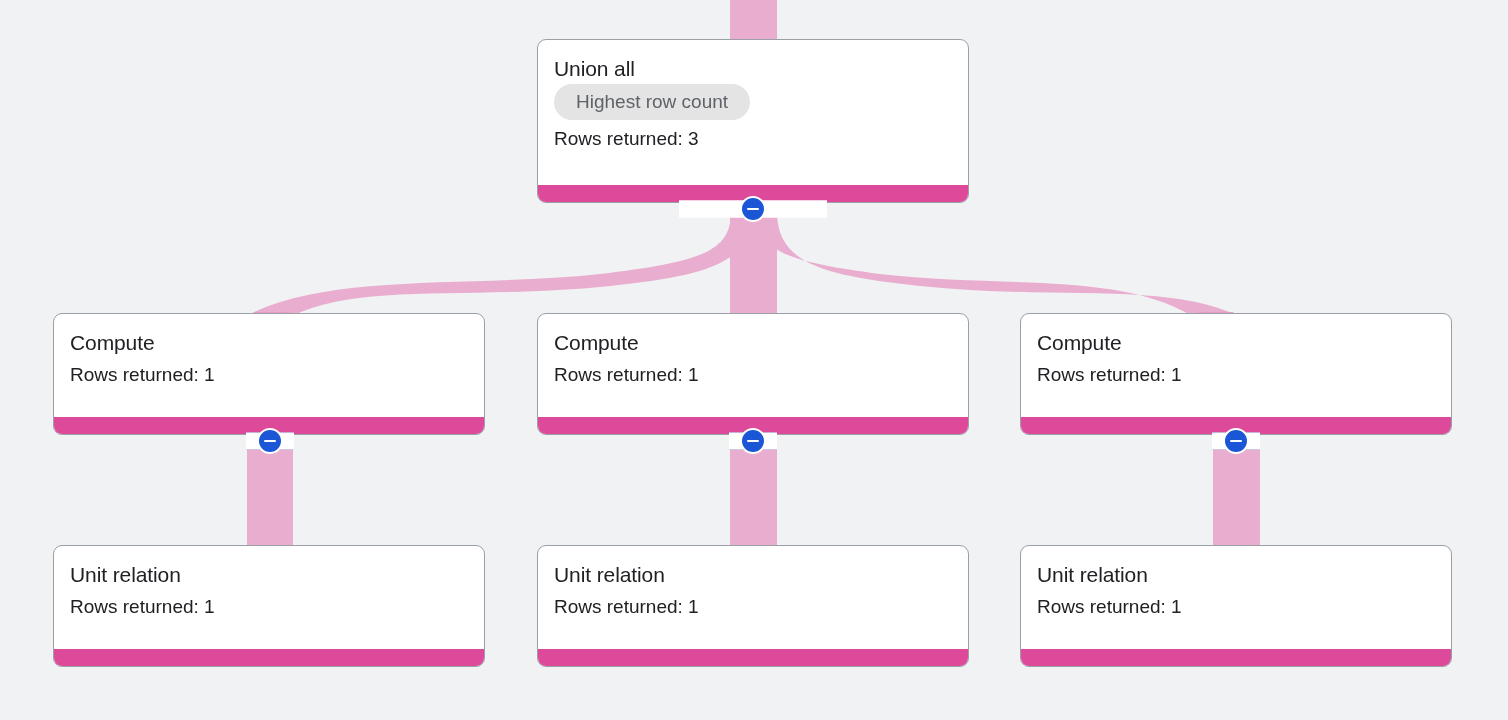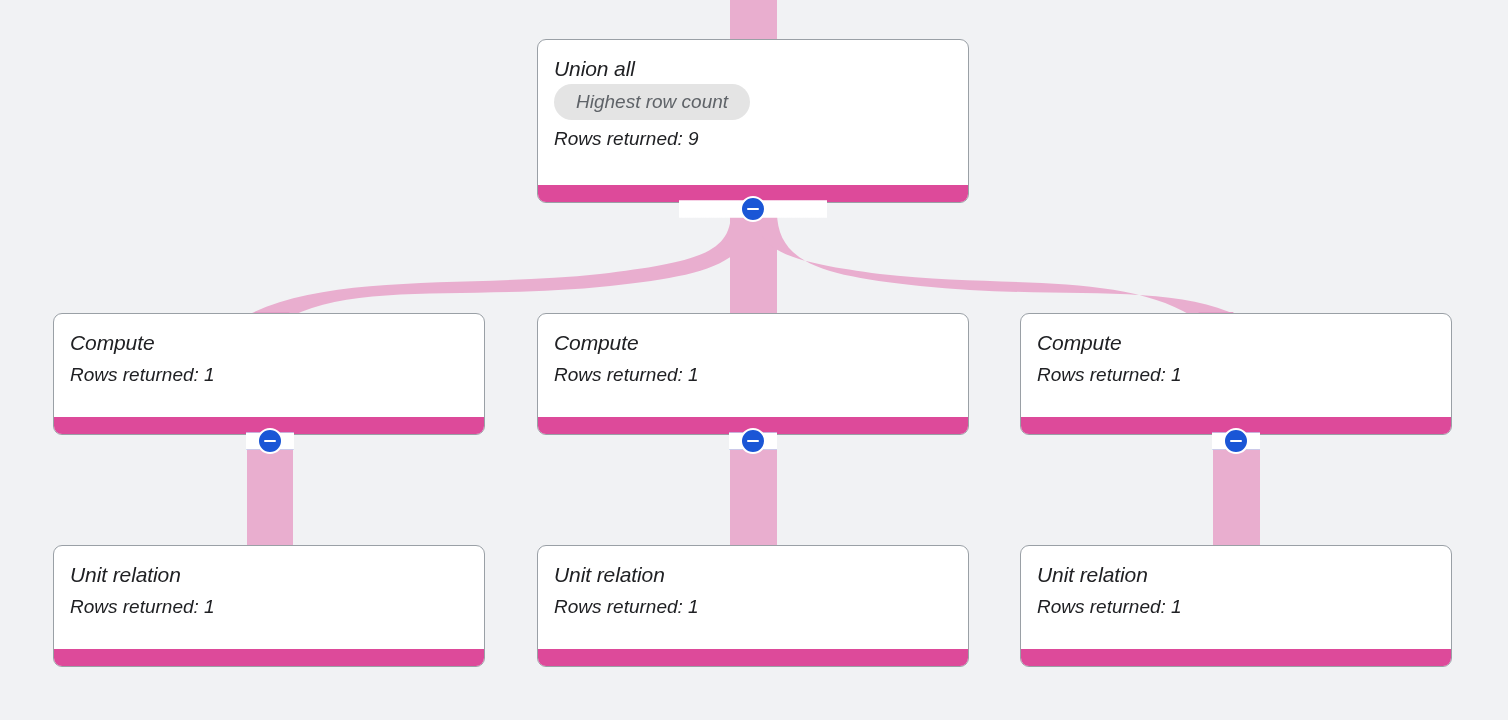--- a/index.html
+++ b/index.html
@@ -37,21 +37,20 @@
     background: #ffffff;
     border: 1px solid #9aa0a6;
     border-radius: 9px;
     overflow: hidden;
     display: flex;
     flex-direction: column;
   }
   .node-body {
     flex: 1 1 auto;
     padding: 16px 16px 2px 16px;
-    font-style: italic;
   }
   .node-title {
     font-size: 21px;
     line-height: 26px;
     color: #202124;
     font-weight: 500;
     letter-spacing: -0.1px;
     white-space: nowrap;
   }
   .node-badge {
@@ -158,21 +157,21 @@
 
     <path d="M247,437 L293,437 L293,548 L247,548 Z" fill="#e9aecf"></path>
     <path d="M730,437 L777,437 L777,548 L730,548 Z" fill="#e9aecf"></path>
     <path d="M1213,437 L1260,437 L1260,548 L1213,548 Z" fill="#e9aecf"></path>
   </svg>
 
   <div class="node" style="left:537px; top:39px; width:432px; height:164px;">
     <div class="node-body">
       <div class="node-title">Union all</div>
       <div class="node-badge">Highest row count</div>
-      <div class="node-rows">Rows returned: 9</div>
+      <div class="node-rows">Rows returned: 3</div>
     </div>
     <div class="node-accent"></div>
   </div>
   <div class="collapse-toggle" style="left:679px; top:196px; width:148px;">
     <div class="collapse-rails"></div>
     <div class="collapse-circle"></div>
   </div>
 
   <div class="node" style="left:53px; top:313px; width:432px; height:122px;">
     <div class="node-body">

